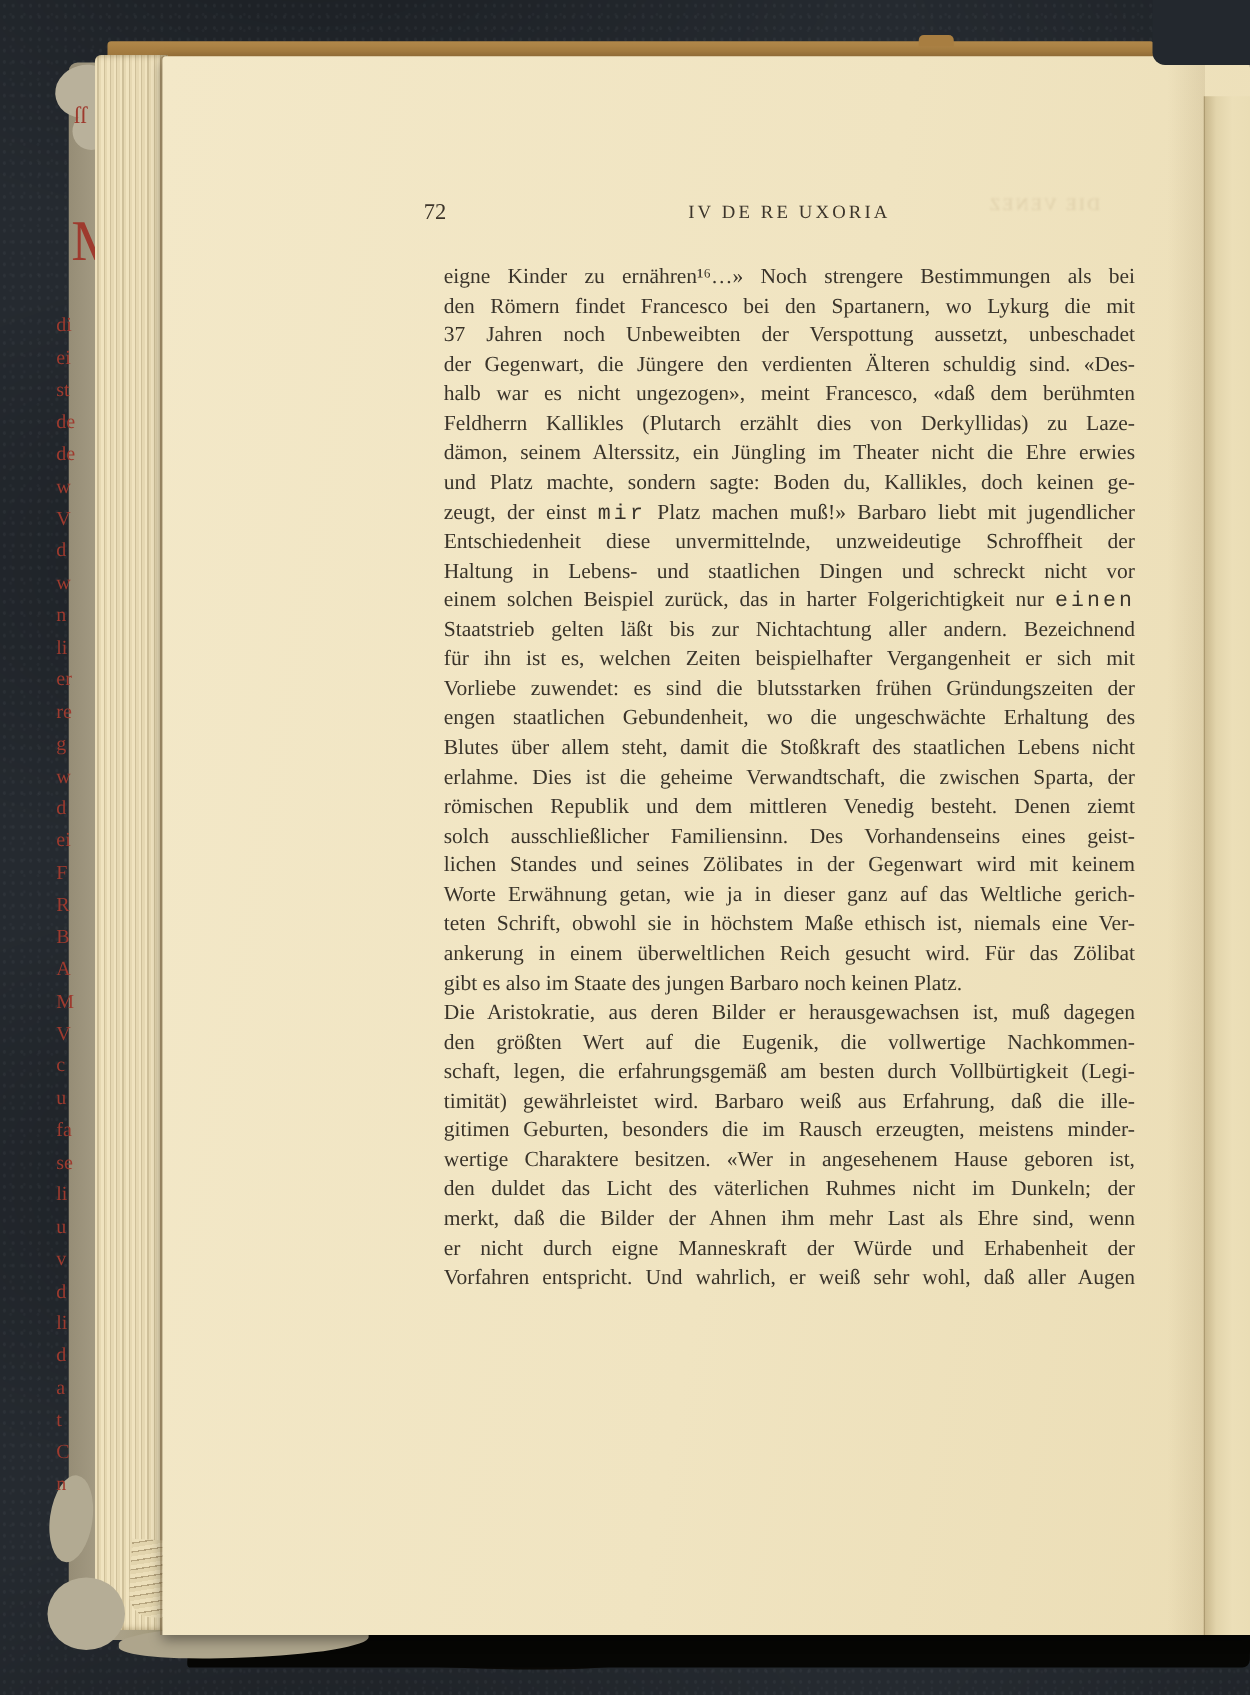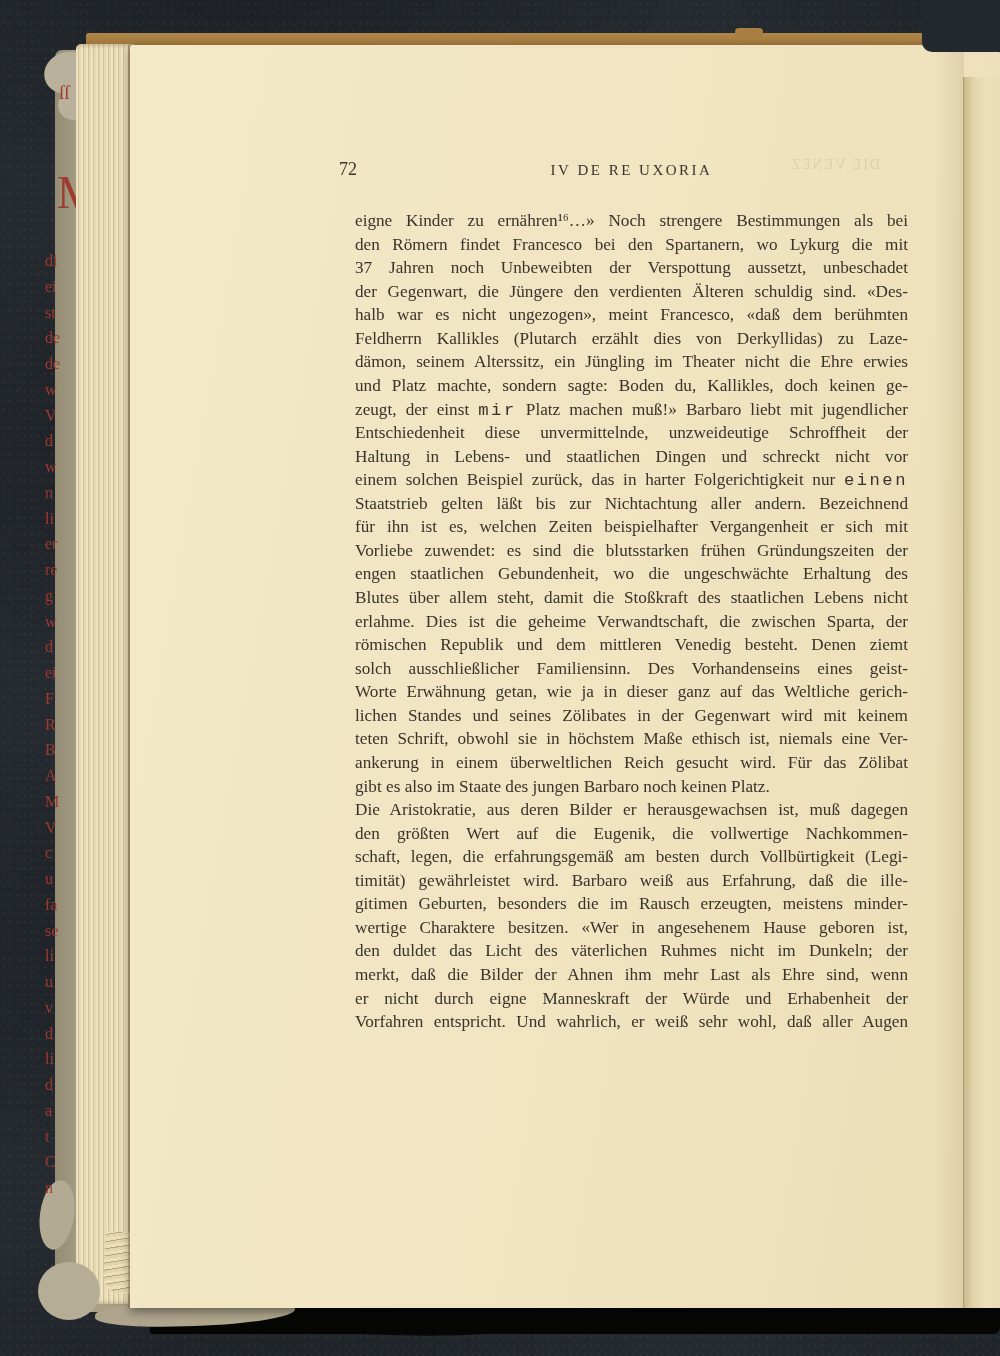--- a/index.html
+++ b/index.html
@@ -158,22 +158,22 @@
         <div class="line">Haltung in Lebens- und staatlichen Dingen und schreckt nicht vor</div>
         <div class="line"><span>einem solchen Beispiel zurück, das in harter Folgerichtigkeit nur </span><span class="emph">einen</span><span></span></div>
         <div class="line">Staatstrieb gelten läßt bis zur Nichtachtung aller andern. Bezeichnend</div>
         <div class="line">für ihn ist es, welchen Zeiten beispielhafter Vergangenheit er sich mit</div>
         <div class="line">Vorliebe zuwendet: es sind die blutsstarken frühen Gründungszeiten der</div>
         <div class="line">engen staatlichen Gebundenheit, wo die ungeschwächte Erhaltung des</div>
         <div class="line">Blutes über allem steht, damit die Stoßkraft des staatlichen Lebens nicht</div>
         <div class="line">erlahme. Dies ist die geheime Verwandtschaft, die zwischen Sparta, der</div>
         <div class="line">römischen Republik und dem mittleren Venedig besteht. Denen ziemt</div>
         <div class="line">solch ausschließlicher Familiensinn. Des Vorhandenseins eines geist-</div>
+        <div class="line">lichen Standes und seines Zölibates in der Gegenwart wird mit keinem</div>
         <div class="line">Worte Erwähnung getan, wie ja in dieser ganz auf das Weltliche gerich-</div>
-        <div class="line">lichen Standes und seines Zölibates in der Gegenwart wird mit keinem</div>
         <div class="line">teten Schrift, obwohl sie in höchstem Maße ethisch ist, niemals eine Ver-</div>
         <div class="line">ankerung in einem überweltlichen Reich gesucht wird. Für das Zölibat</div>
         <div class="line flush">gibt es also im Staate des jungen Barbaro noch keinen Platz.</div>
         <div class="line">Die Aristokratie, aus deren Bilder er herausgewachsen ist, muß dagegen</div>
         <div class="line">den größten Wert auf die Eugenik, die vollwertige Nachkommen-</div>
         <div class="line">schaft, legen, die erfahrungsgemäß am besten durch Vollbürtigkeit (Legi-</div>
         <div class="line">timität) gewährleistet wird. Barbaro weiß aus Erfahrung, daß die ille-</div>
         <div class="line">gitimen Geburten, besonders die im Rausch erzeugten, meistens minder-</div>
         <div class="line">wertige Charaktere besitzen. «Wer in angesehenem Hause geboren ist,</div>
         <div class="line">den duldet das Licht des väterlichen Ruhmes nicht im Dunkeln; der</div>

